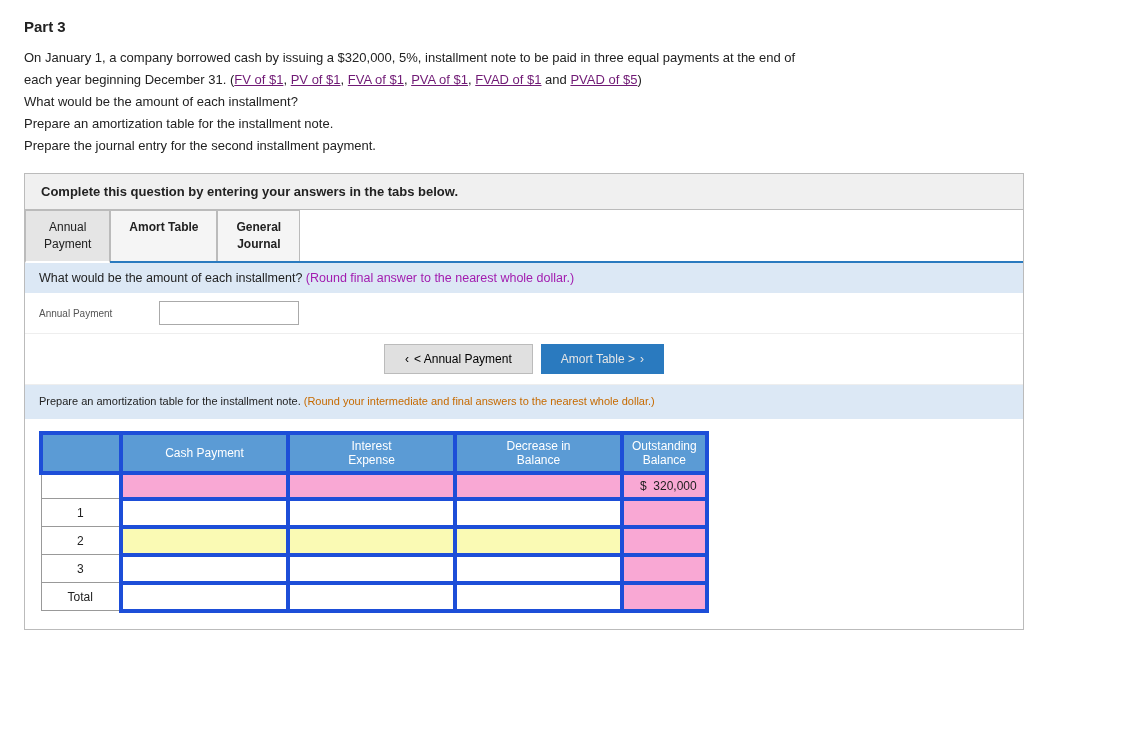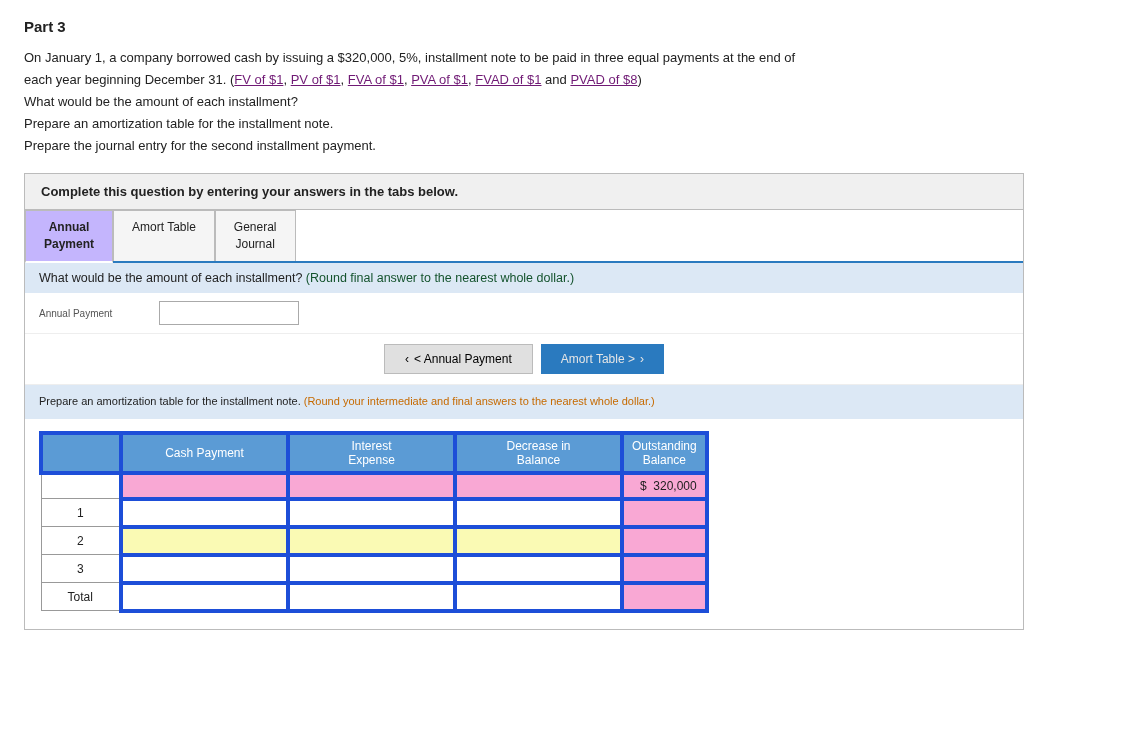--- a/index.html
+++ b/index.html
@@ -48,36 +48,37 @@
     .tab {
       padding: 8px 18px;
       border: 1px solid #bbb;
       border-bottom: none;
       cursor: pointer;
       font-size: 12px;
       background: #f5f5f5;
       text-align: center;
       line-height: 1.4;
       min-width: 72px;
+      font-weight: bold;
     }
     .tab.active {
-      background: #c4b5fd;
+      background: #e5e5e5;
       border-bottom: 2px solid #fff;
       margin-bottom: -2px;
-      font-weight: bold;
+      font-weight: normal;
     }
     .tab-content {
       padding: 0;
     }
     .installment-section {
       background: #dce8f5;
       padding: 8px 14px;
       font-size: 12.5px;
     }
-    .installment-section .orange { color: #14532d; }
+    .installment-section .orange { color: #a21caf; }
     .annual-payment-row {
       display: flex;
       align-items: center;
       padding: 8px 14px;
       gap: 10px;
       border-bottom: 1px solid #eee;
     }
     .annual-payment-label {
       font-size: 10px;
       color: #555;
@@ -193,21 +194,21 @@
       background: #5b9bd5;
     }
   </style>
 </head>
 <body>
 
 <div class="part-title">Part 3</div>
 
 <div class="intro-text">
   <span>On January 1, a company borrowed cash by issuing a $320,000, 5%, installment note to be paid in three equal payments at the end of</span><br>
-  <span>each year beginning December 31. (</span><a>FV of $1</a>, <a>PV of $1</a>, <a>FVA of $1</a>, <a>PVA of $1</a>, <a>FVAD of $1</a> and <a>PVAD of $8</a>)<br>
+  <span>each year beginning December 31. (</span><a>FV of $1</a>, <a>PV of $1</a>, <a>FVA of $1</a>, <a>PVA of $1</a>, <a>FVAD of $1</a> and <a>PVAD of $5</a>)<br>
   <span>What would be the amount of each installment?</span><br>
   <span>Prepare an amortization table for the installment note.</span><br>
   <span>Prepare the journal entry for the second installment payment.</span>
 </div>
 
 <div class="question-box">
   <span class="question-box-text">Complete this question by entering your answers in the tabs below.</span>
 </div>
 
 <div class="tabs-area">

